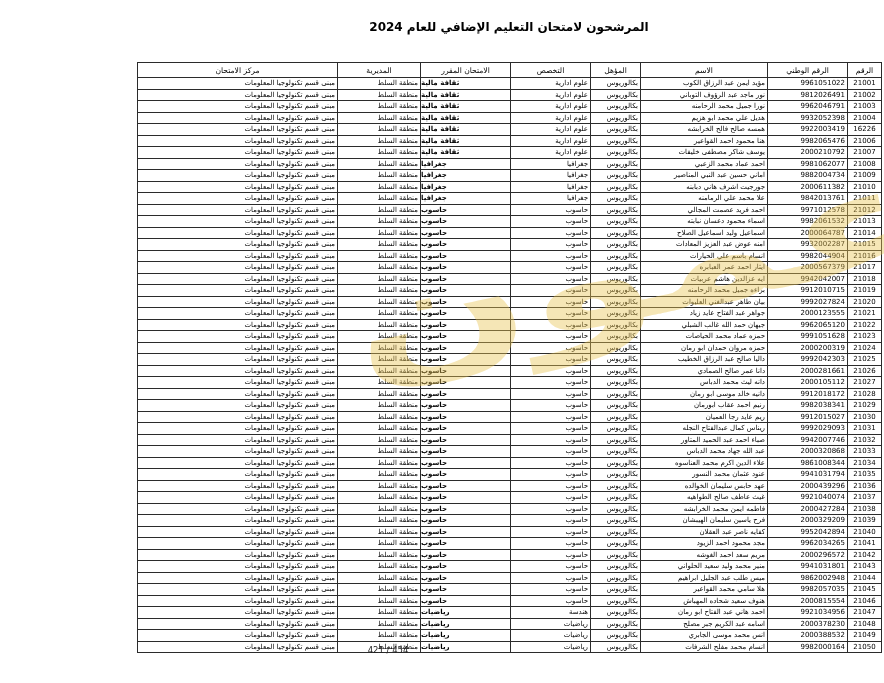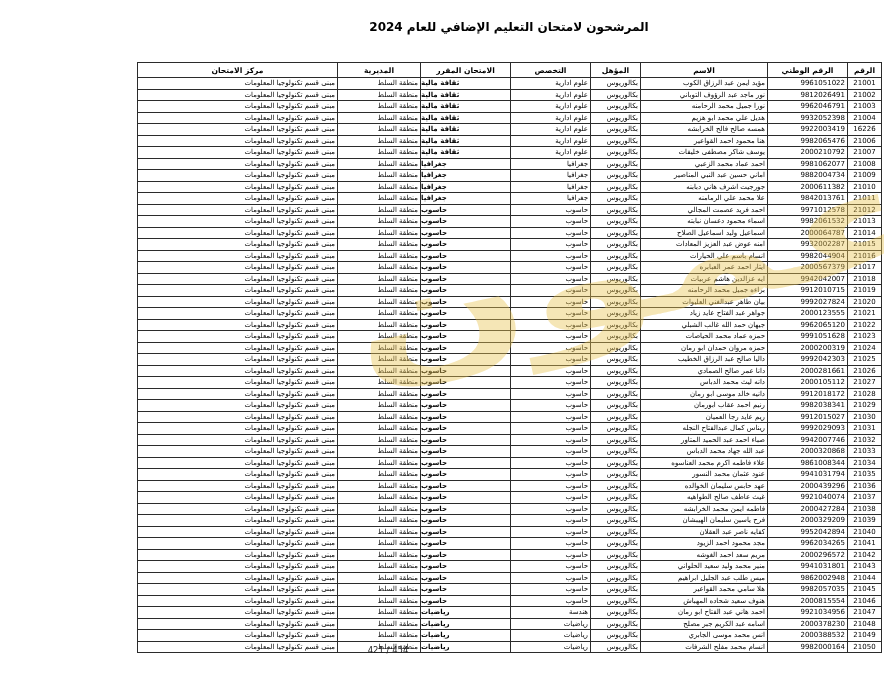--- a/index.html
+++ b/index.html
@@ -14,21 +14,21 @@
   }
   table.cand{
     position:absolute;top:62px;left:137px;width:744px;
     border-collapse:collapse;direction:rtl;table-layout:fixed;
   }
   .cand th,.cand td{
     border:1px solid #2b2b2b;overflow:hidden;white-space:nowrap;
     padding:0;box-sizing:border-box;
   }
   .cand th{
-    font-size:7.6px;font-weight:bold;height:15px;text-align:center;
+    font-size:7.6px;font-weight:normal;height:15px;text-align:center;
     background:#fff;color:#000;
   }
   .cand td{
     font-size:7px;height:10.3px;line-height:10.5px;color:#000;
     text-align:right;padding-left:1px;padding-right:2px;
   }
   .cand td.c0{text-align:center;padding:0;}          
   .cand td.c1{letter-spacing:0;}     
   .cand td.c5{text-align:left;font-weight:bold;padding:0;} 
   .watermark{
@@ -397,21 +397,21 @@
         <td class="c2">عبد الله جهاد محمد الدباس</td>
         <td class="c3">بكالوريوس</td>
         <td class="c4">حاسوب</td>
         <td class="c5">حاسوب</td>
         <td class="c6">منطقة السلط</td>
         <td class="c7">مبنى قسم تكنولوجيا المعلومات</td>
       </tr>
       <tr>
         <td class="c0">21034</td>
         <td class="c1">9861008344</td>
-        <td class="c2">علاء فاطمه اكرم محمد العناسوه</td>
+        <td class="c2">علاء الدين اكرم محمد العناسوه</td>
         <td class="c3">بكالوريوس</td>
         <td class="c4">حاسوب</td>
         <td class="c5">حاسوب</td>
         <td class="c6">منطقة السلط</td>
         <td class="c7">مبنى قسم تكنولوجيا المعلومات</td>
       </tr>
       <tr>
         <td class="c0">21035</td>
         <td class="c1">9941031794</td>
         <td class="c2">عنود عثمان محمد النسور</td>

